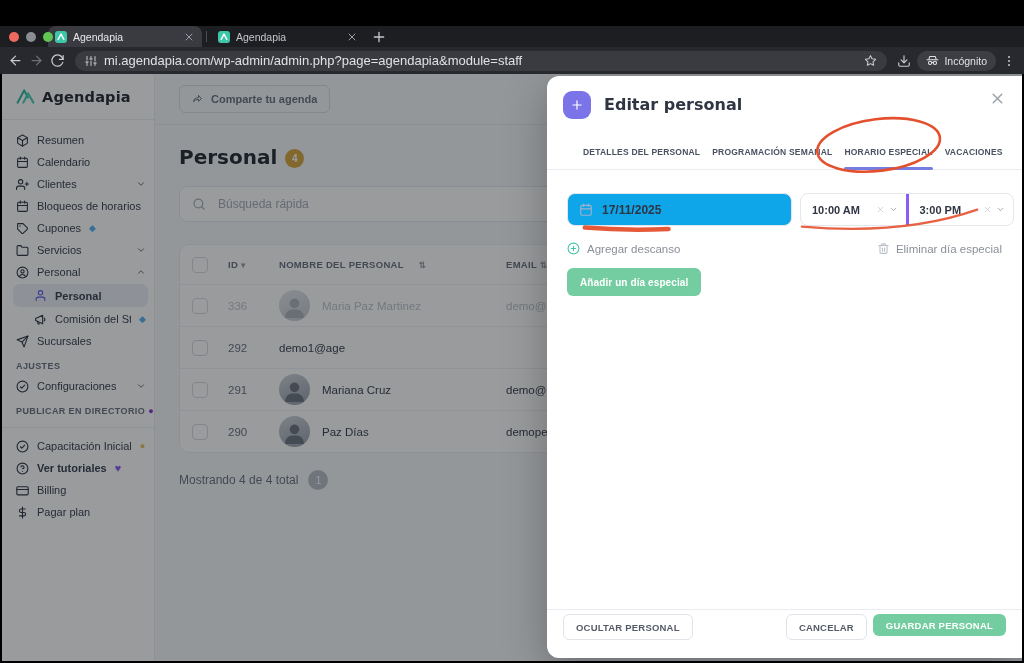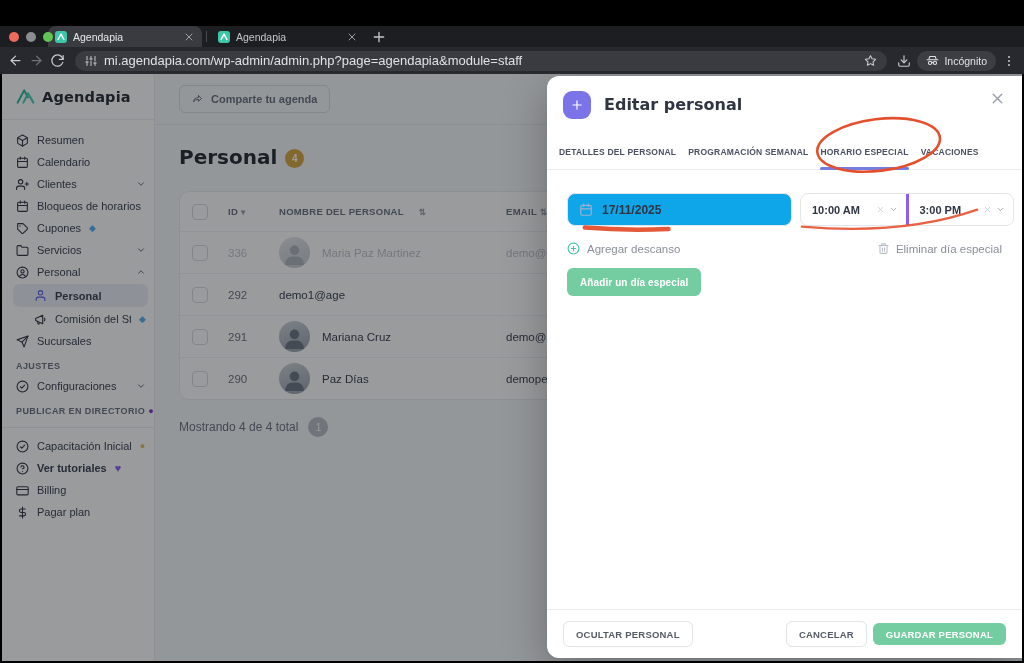--- a/index.html
+++ b/index.html
@@ -107,21 +107,21 @@
   
   .overlay{position:absolute;inset:0;background:rgba(13,16,22,.42);z-index:5;}
   .modal{position:absolute;top:2px;left:545px;right:0;height:582px;background:#fff;z-index:10;
          border-radius:12px 0 0 12px;box-shadow:0 12px 44px rgba(0,0,0,.28);}
   .m-plus{position:absolute;left:16px;top:15px;width:28px;height:28px;border-radius:9px;background:#7b74e9;
           color:#fff;display:flex;align-items:center;justify-content:center;padding:7px;box-sizing:border-box;}
   .m-title{position:absolute;left:57px;top:19px;font-family:"DejaVu Sans",sans-serif;font-size:16px;
            font-weight:700;color:#2f3542;}
   .m-close{position:absolute;right:16px;top:14px;width:17px;height:17px;color:#9aa0aa;}
   .m-tabs{position:absolute;top:58px;left:0;right:0;height:36px;border-bottom:1px solid #ececf0;
-          display:flex;align-items:flex-end;padding-left:12px;gap:12px;box-sizing:border-box;}
+          display:flex;align-items:flex-end;padding-left:36px;gap:12px;box-sizing:border-box;}
   .mtab{font-size:8.5px;font-weight:700;color:#4a5160;letter-spacing:.2px;padding-bottom:12px;
         position:relative;white-space:nowrap;}
   .mtab.active::after{content:"";position:absolute;left:0;right:0;bottom:-1px;height:3px;background:#767de0;border-radius:2px;}
   .date-field{position:absolute;left:20px;top:117px;width:225px;height:33px;border:1px solid #e3e6ea;
               border-radius:8px;background:#0ea5e9;display:flex;align-items:center;gap:9px;padding:0 11px;
               box-sizing:border-box;font-size:12px;font-weight:700;color:#2f3542;}
   .date-field .cic{width:14px;height:14px;color:#9fb0cc;flex:none;}
   .time-group{position:absolute;left:253px;top:117px;width:214px;height:33px;border:1px solid #e3e6ea;
               border-radius:8px;background:#fff;display:flex;box-sizing:border-box;}
   .time-cell{flex:1;display:flex;align-items:center;gap:4px;padding:0 8px 0 11px;font-size:11px;
@@ -132,21 +132,21 @@
   .m-links{position:absolute;top:166px;left:20px;right:20px;display:flex;align-items:center;
            font-size:11.5px;color:#8a8f98;}
   .add-break{display:flex;align-items:center;gap:7px;}
   .add-break .pc{width:13px;height:13px;color:#42c3a8;flex:none;}
   .del-day{margin-left:auto;display:flex;align-items:center;gap:6px;}
   .del-day .tr{width:13px;height:13px;color:#b9bec7;flex:none;}
   .add-day-btn{position:absolute;left:20px;top:192px;height:28px;padding:0 13px;background:#74cda1;border:none;
                border-radius:6px;color:#fff;font-size:10px;font-weight:700;display:flex;align-items:center;letter-spacing:.1px;}
   .m-annot{position:absolute;inset:0;pointer-events:none;z-index:3;}
   .m-foot{position:absolute;left:0;right:0;bottom:0;height:49px;border-top:1px solid #ececf0;
-          display:flex;align-items:center;padding:11px 16px;box-sizing:border-box;}
+          display:flex;padding:4px 16px;box-sizing:border-box;}
   .btn-outline{height:26px;border:1px solid #e0e3e8;border-radius:6px;background:#fff;color:#555b66;
                font-size:9.5px;font-weight:700;padding:0 12px;letter-spacing:.2px;}
   .cancel-btn{margin-left:auto;}
   .save-btn{margin-left:6px;height:22px;border:none;border-radius:6px;background:#74cda1;color:#fff;
             font-size:9.5px;font-weight:700;padding:0 13px;letter-spacing:.2px;}
 </style>
 </head>
 <body>
 
 <div class="titlebar"></div>
@@ -446,20 +446,29 @@
             <svg viewBox="0 0 24 24" fill="none" stroke="currentColor" stroke-width="2" stroke-linecap="round" stroke-linejoin="round">
               <path d="M13 5.5 19 11l-6 5.5v-3.6c-5 0-8 1.6-9.8 4.6.5-5 3.3-8 9.8-8.4V5.5z"></path>
             </svg>
           </span>
         <span>Comparte tu agenda</span>
       </button>
     </div>
     <div class="page-head">
       <span class="page-title">Personal</span>
       <span class="count-badge">4</span>
+    </div>
+    <div class="search-box">
+      <span class="sic">
+          <svg viewBox="0 0 24 24" fill="none" stroke="currentColor" stroke-width="2" stroke-linecap="round" stroke-linejoin="round">
+            <circle cx="11" cy="11" r="7.5"></circle>
+            <path d="m21 21-4.8-4.8"></path>
+          </svg>
+        </span>
+      <input type="text" placeholder="Búsqueda rápida" style="">
     </div>
     <div class="table-card">
       <div class="t-head">
         <div class="cell-check">
           <div class="cbx"></div>
         </div>
         <div class="cell-id">
           <span>ID</span><span class="sortg">▾</span>
         </div>
         <div class="cell-name">

